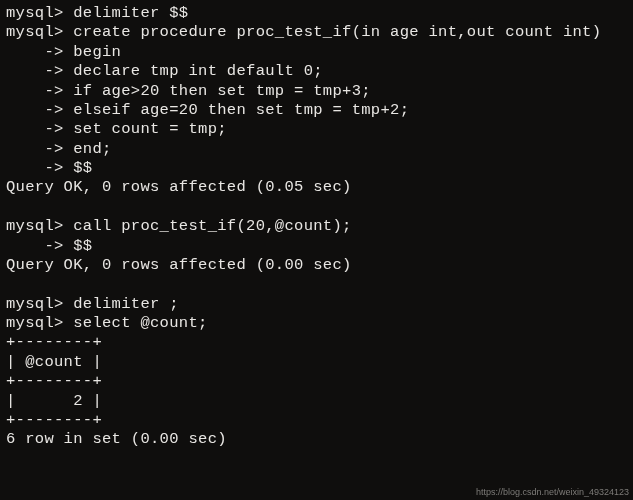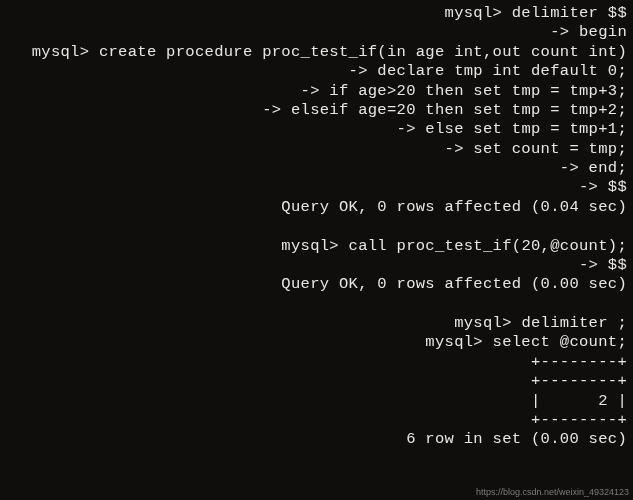--- a/index.html
+++ b/index.html
@@ -1,15 +1,15 @@
 <!DOCTYPE html>
 <html><head>
   <meta charset="utf-8">
   <style>
-    * { margin: 0; padding: 0; box-sizing: border-box; text-align: right; }
+    * { margin: 0; padding: 0; box-sizing: border-box; }
     body {
       background: #0f0e0d;
       color: #e8e6e3;
       font-family: "Courier New", Consolas, monospace;
       font-size: 15.5px;
       line-height: 1.25;
       padding: 4px 6px;
       width: 633px;
       height: 500px;
       overflow: hidden;
@@ -26,36 +26,36 @@
       font-family: Arial, sans-serif;
       letter-spacing: 0;
       padding-left: 44px;
     }
   </style>
 </head>
 <body>
 
 <div id="terminal">
     <div class="line">mysql&gt; delimiter $$</div>
+    <div class="line">mysql&gt; create procedure proc_test_if(in age int,out count int)</div>
     <div class="line">    -&gt; begin</div>
-    <div class="line">mysql&gt; create procedure proc_test_if(in age int,out count int)</div>
     <div class="line">    -&gt; declare tmp int default 0;</div>
     <div class="line">    -&gt; if age&gt;20 then set tmp = tmp+3;</div>
     <div class="line">    -&gt; elseif age=20 then set tmp = tmp+2;</div>
-    <div class="line">    -&gt; else set tmp = tmp+1;</div>
     <div class="line">    -&gt; set count = tmp;</div>
     <div class="line">    -&gt; end;</div>
     <div class="line">    -&gt; $$</div>
-    <div class="line">Query OK, 0 rows affected (0.04 sec)</div>
+    <div class="line">Query OK, 0 rows affected (0.05 sec)</div>
     <div class="line">&nbsp;</div>
     <div class="line">mysql&gt; call proc_test_if(20,@count);</div>
     <div class="line">    -&gt; $$</div>
     <div class="line">Query OK, 0 rows affected (0.00 sec)</div>
     <div class="line">&nbsp;</div>
     <div class="line">mysql&gt; delimiter ;</div>
     <div class="line">mysql&gt; select @count;</div>
     <div class="line">+--------+</div>
+    <div class="line">| @count |</div>
     <div class="line">+--------+</div>
     <div class="line">|      2 |</div>
     <div class="line">+--------+</div>
     <div class="line">6 row in set (0.00 sec)</div>
   </div>
 <div class="watermark">https://blog.csdn.net/weixin_49324123</div>
 
 </body></html>

